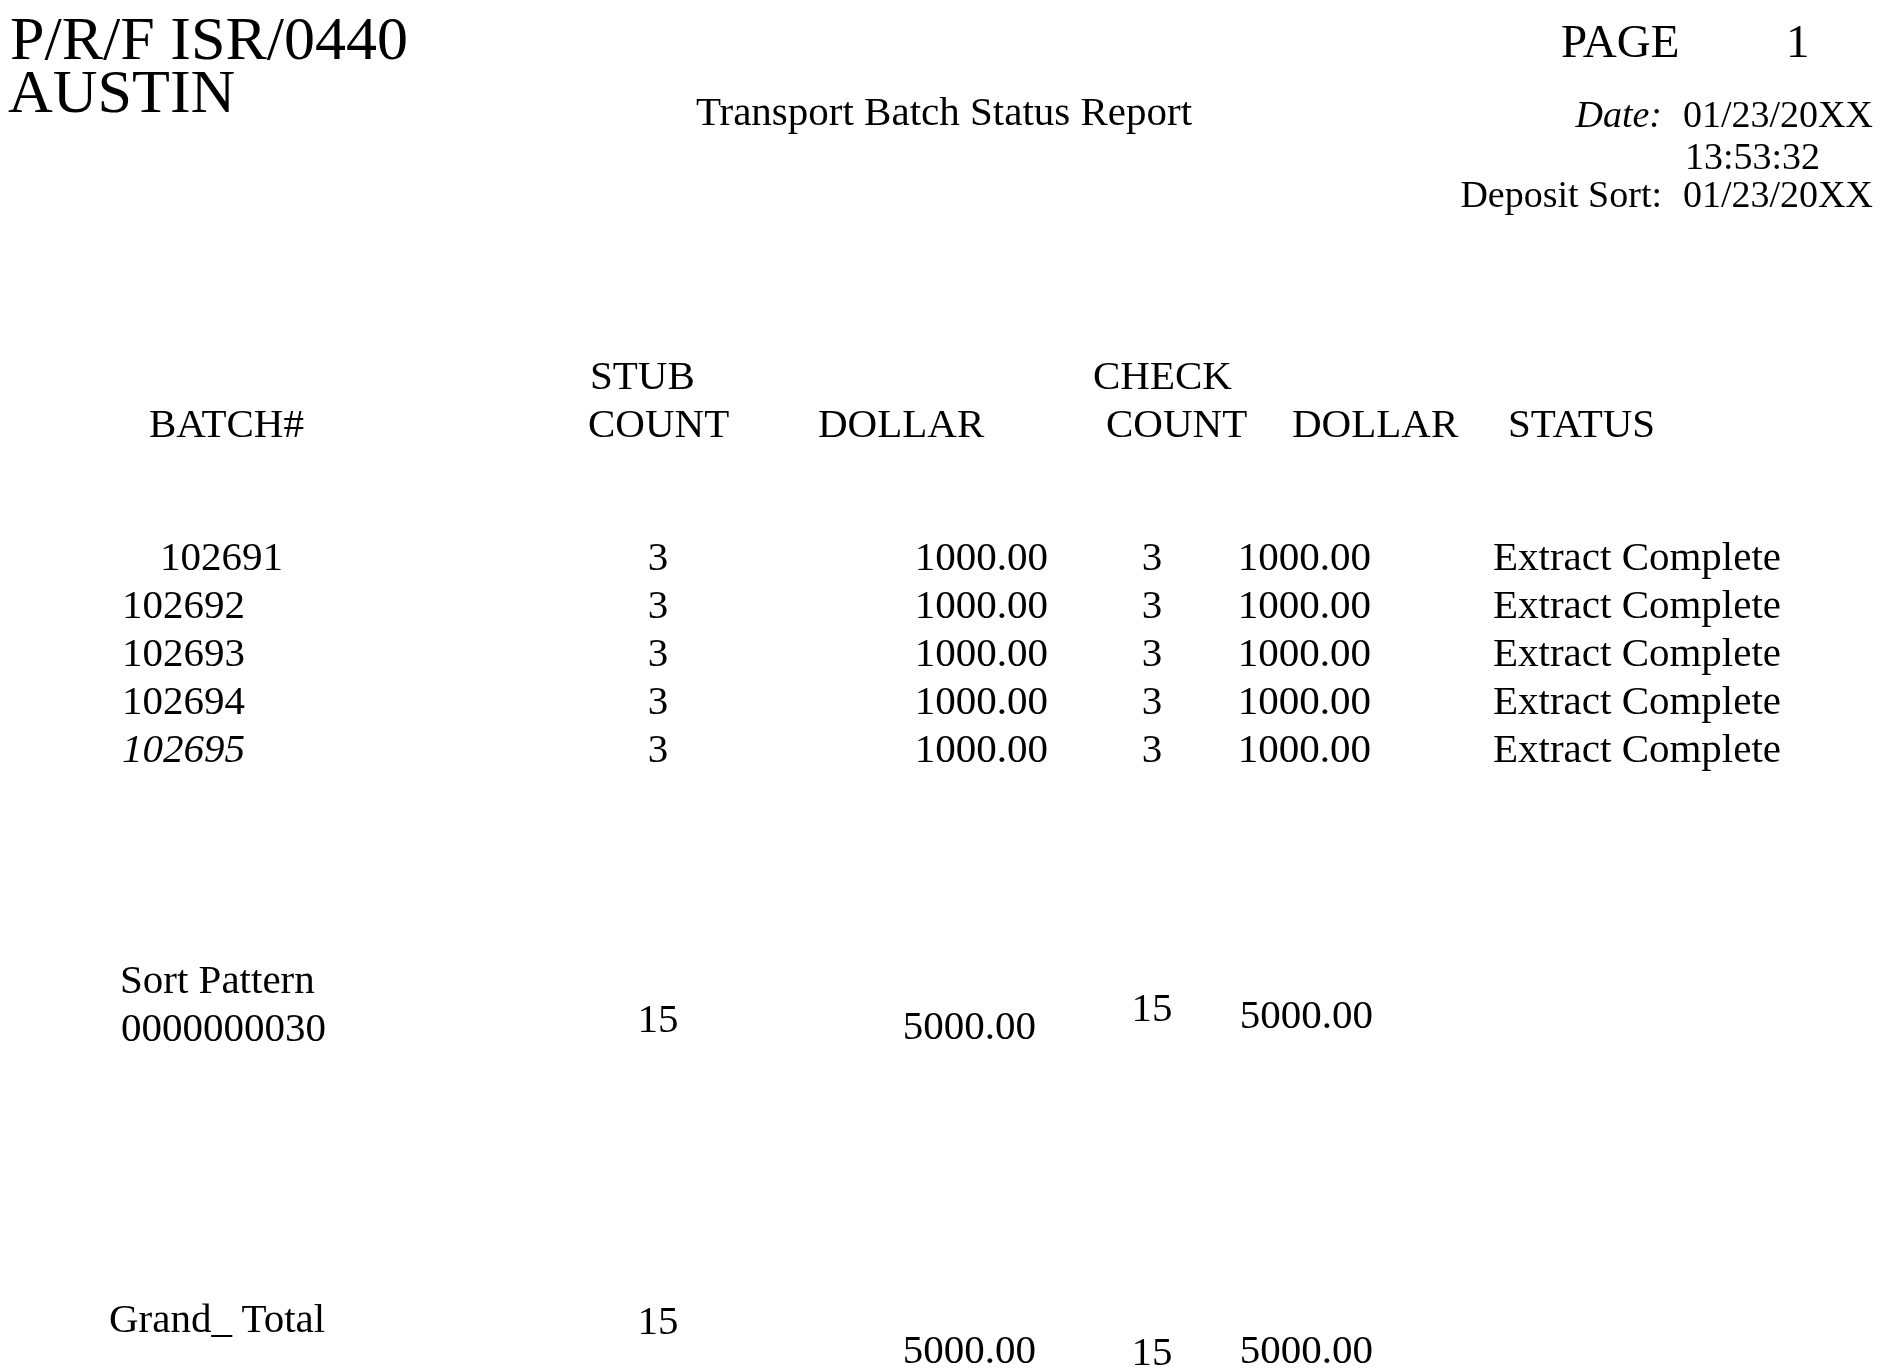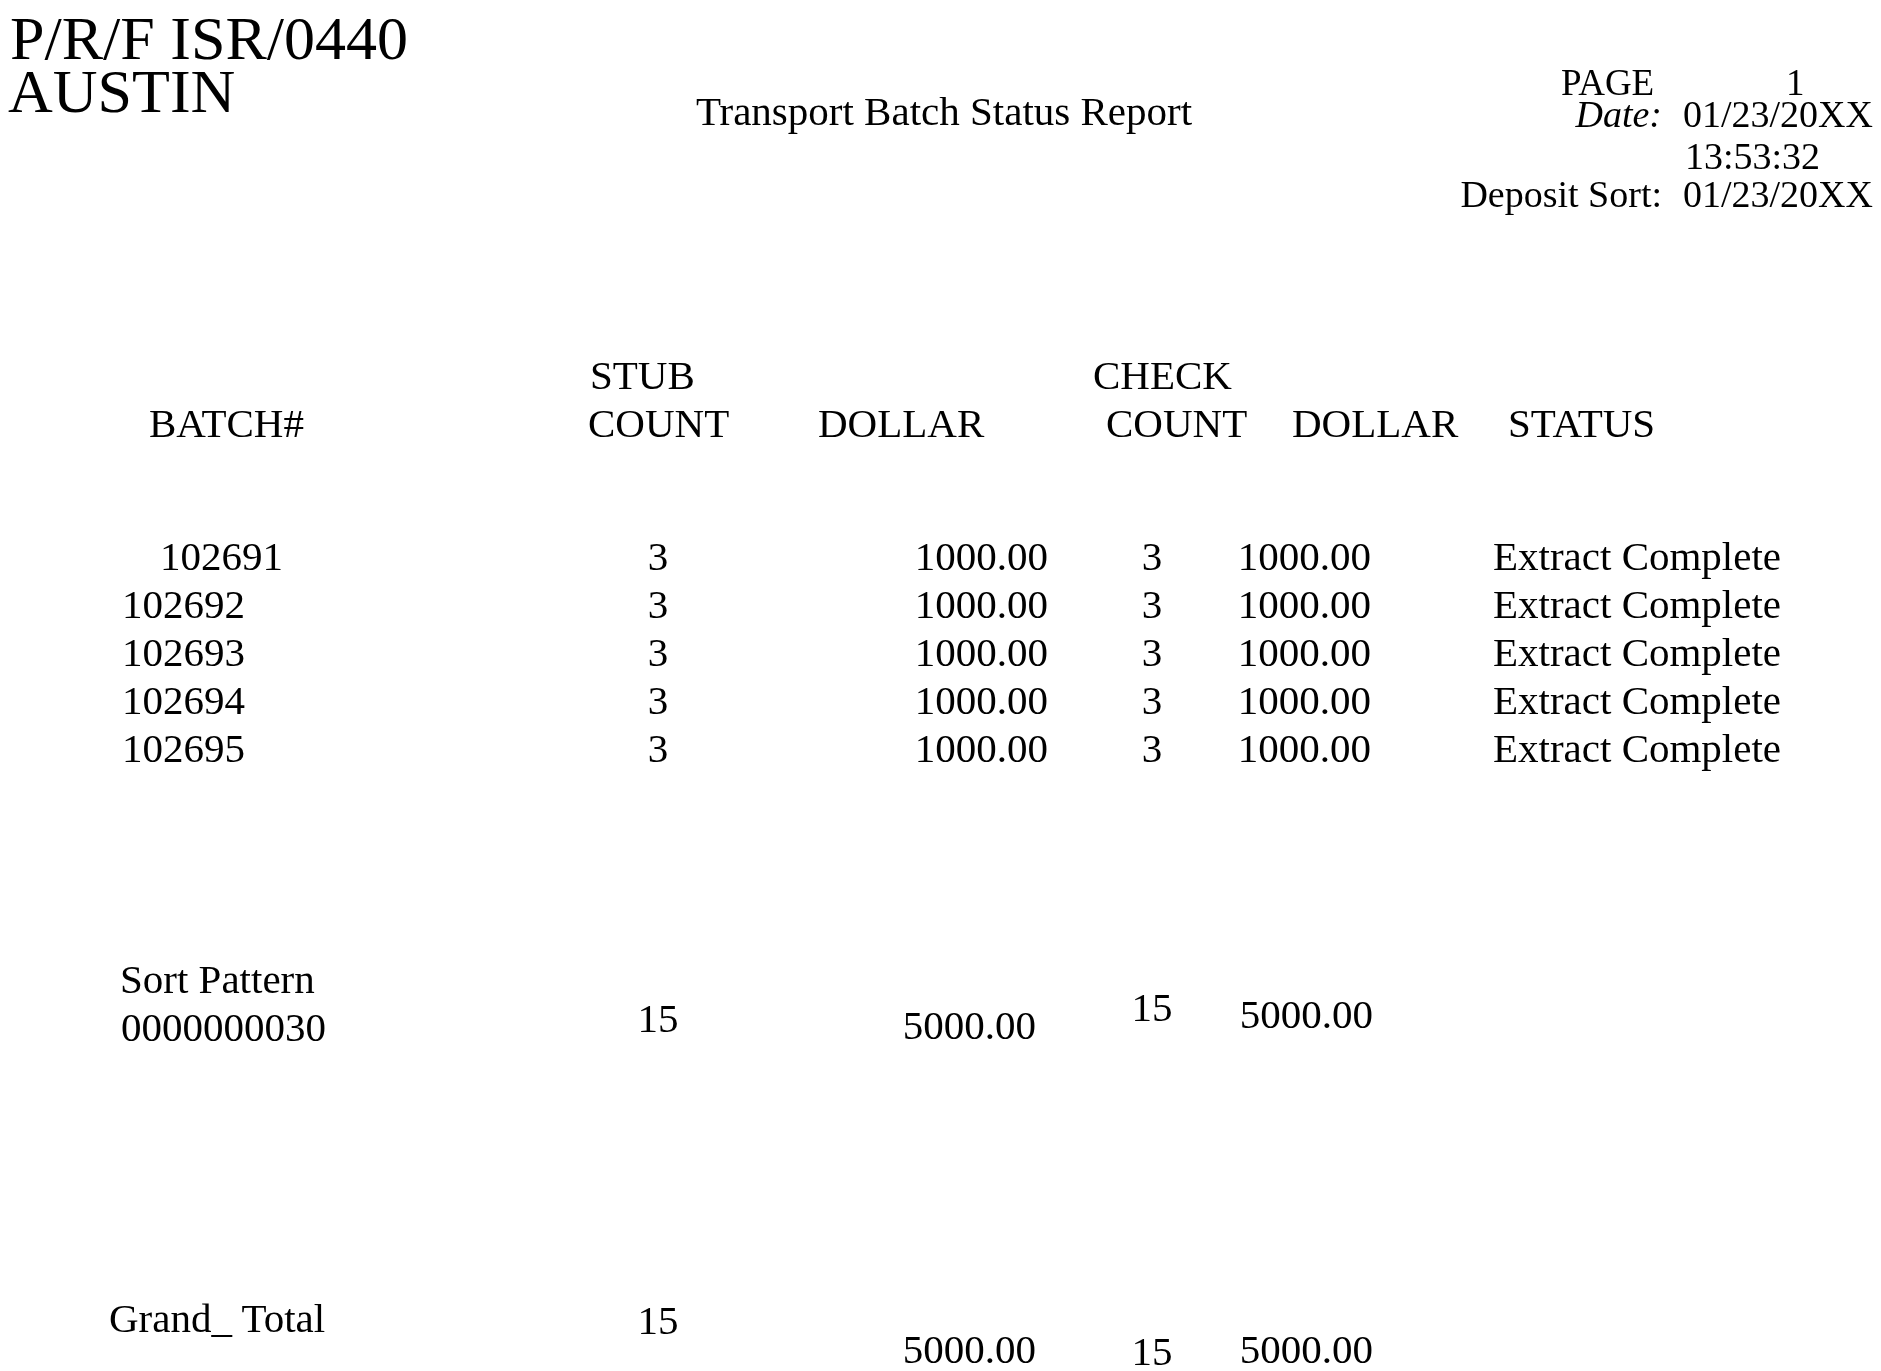--- a/index.html
+++ b/index.html
@@ -6,21 +6,21 @@
   #page{
     position:relative;
     width:1881px;height:1371px;
     background:#ffffff;color:#000000;
     font-family:"Liberation Serif","DejaVu Serif",serif;
     overflow:hidden;
   }
   .t{position:absolute;white-space:nowrap;line-height:1;color:#000;}
   .fs-hdr{font-size:62px;}        
   .fs-title{font-size:41px;}      
-  .fs-page{font-size:37px;margin-top:46px;}       
+  .fs-page{font-size:47px;}       
   .fs-info{font-size:38px;}       
   .fs-body{font-size:41px;}       
   .lbl{text-align:right;}
   .cell-center{text-align:center;}
   .cell-right{text-align:right;}
 </style>
 </head>
 <body>
 
 <div id="page">
@@ -81,21 +81,21 @@
   <div>
     <div class="t fs-body" style="left:122px;top:680px;">102694</div>
     <div class="t fs-body cell-center" style="left:588px;top:680px;width:140px;">3</div>
     <div class="t fs-body cell-right" style="left:848px;top:680px;width:200px;">1000.00</div>
     <div class="t fs-body cell-center" style="left:1082px;top:680px;width:140px;">3</div>
     <div class="t fs-body cell-right" style="left:1171px;top:680px;width:200px;">1000.00</div>
     <div class="t fs-body" style="left:1493px;top:680px;">Extract Complete</div>
   </div>
 
   <div>
-    <div class="t fs-body" style="left:122px;top:728px;">102695</div>
+    <div class="t fs-body" style="left:122px;top:728px;font-style:italic;">102695</div>
     <div class="t fs-body cell-center" style="left:588px;top:728px;width:140px;">3</div>
     <div class="t fs-body cell-right" style="left:848px;top:728px;width:200px;">1000.00</div>
     <div class="t fs-body cell-center" style="left:1082px;top:728px;width:140px;">3</div>
     <div class="t fs-body cell-right" style="left:1171px;top:728px;width:200px;">1000.00</div>
     <div class="t fs-body" style="left:1493px;top:728px;">Extract Complete</div>
   </div>
 
   <div>
     <div class="t fs-body" style="left:120px;top:959px;">Sort Pattern</div>
     <div class="t fs-body" style="left:121px;top:1007px;">0000000030</div>

